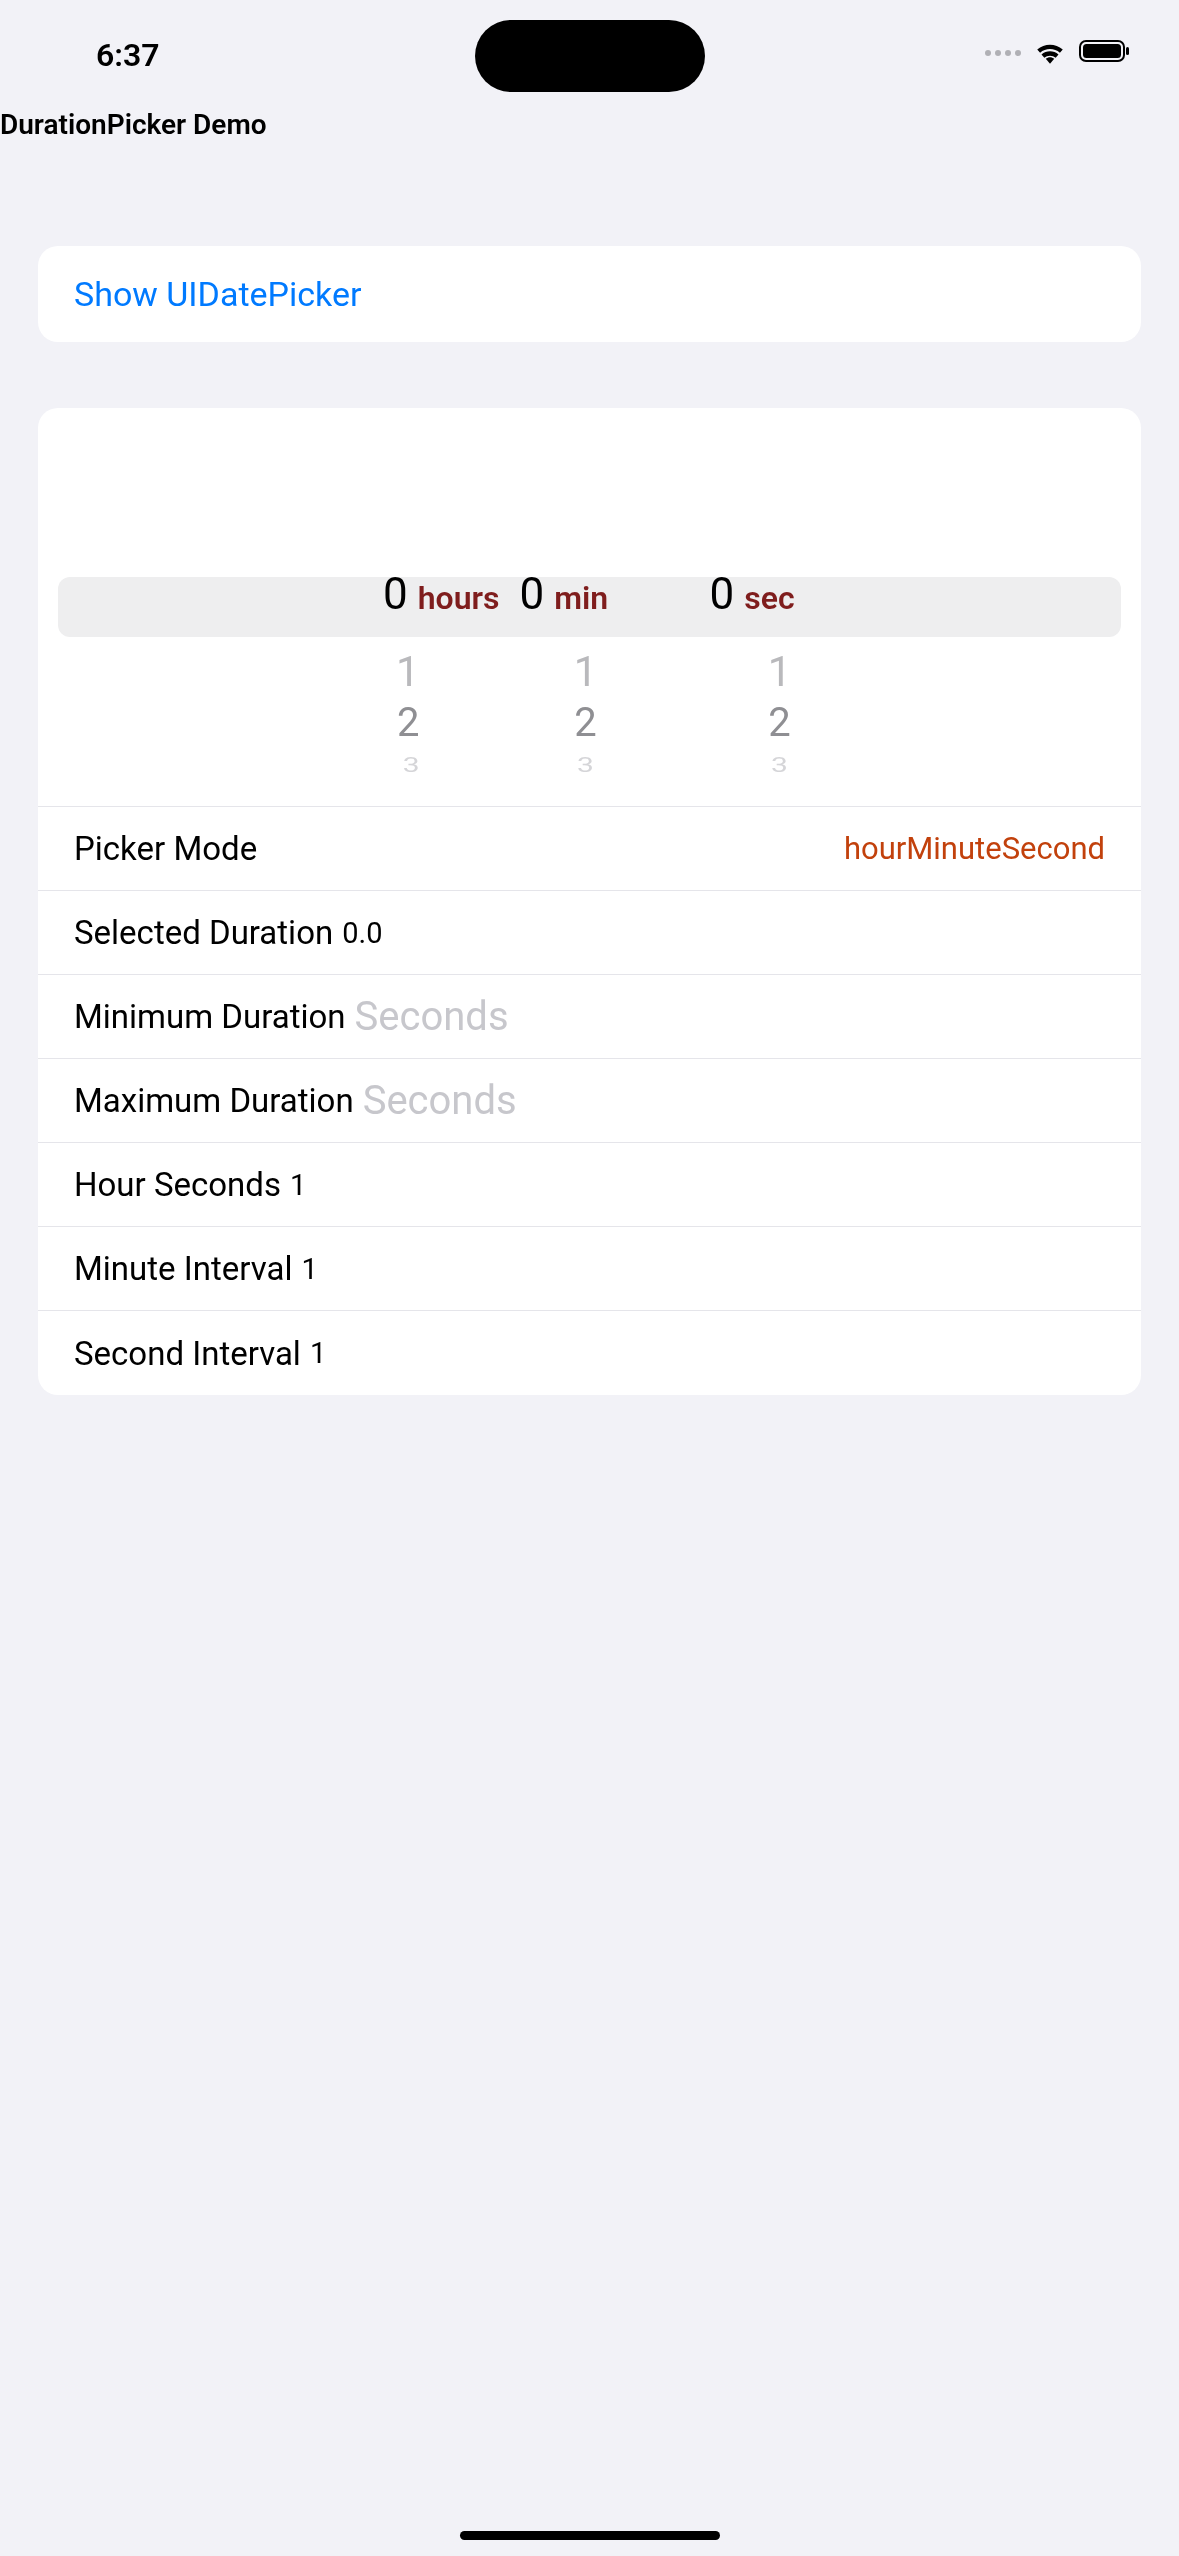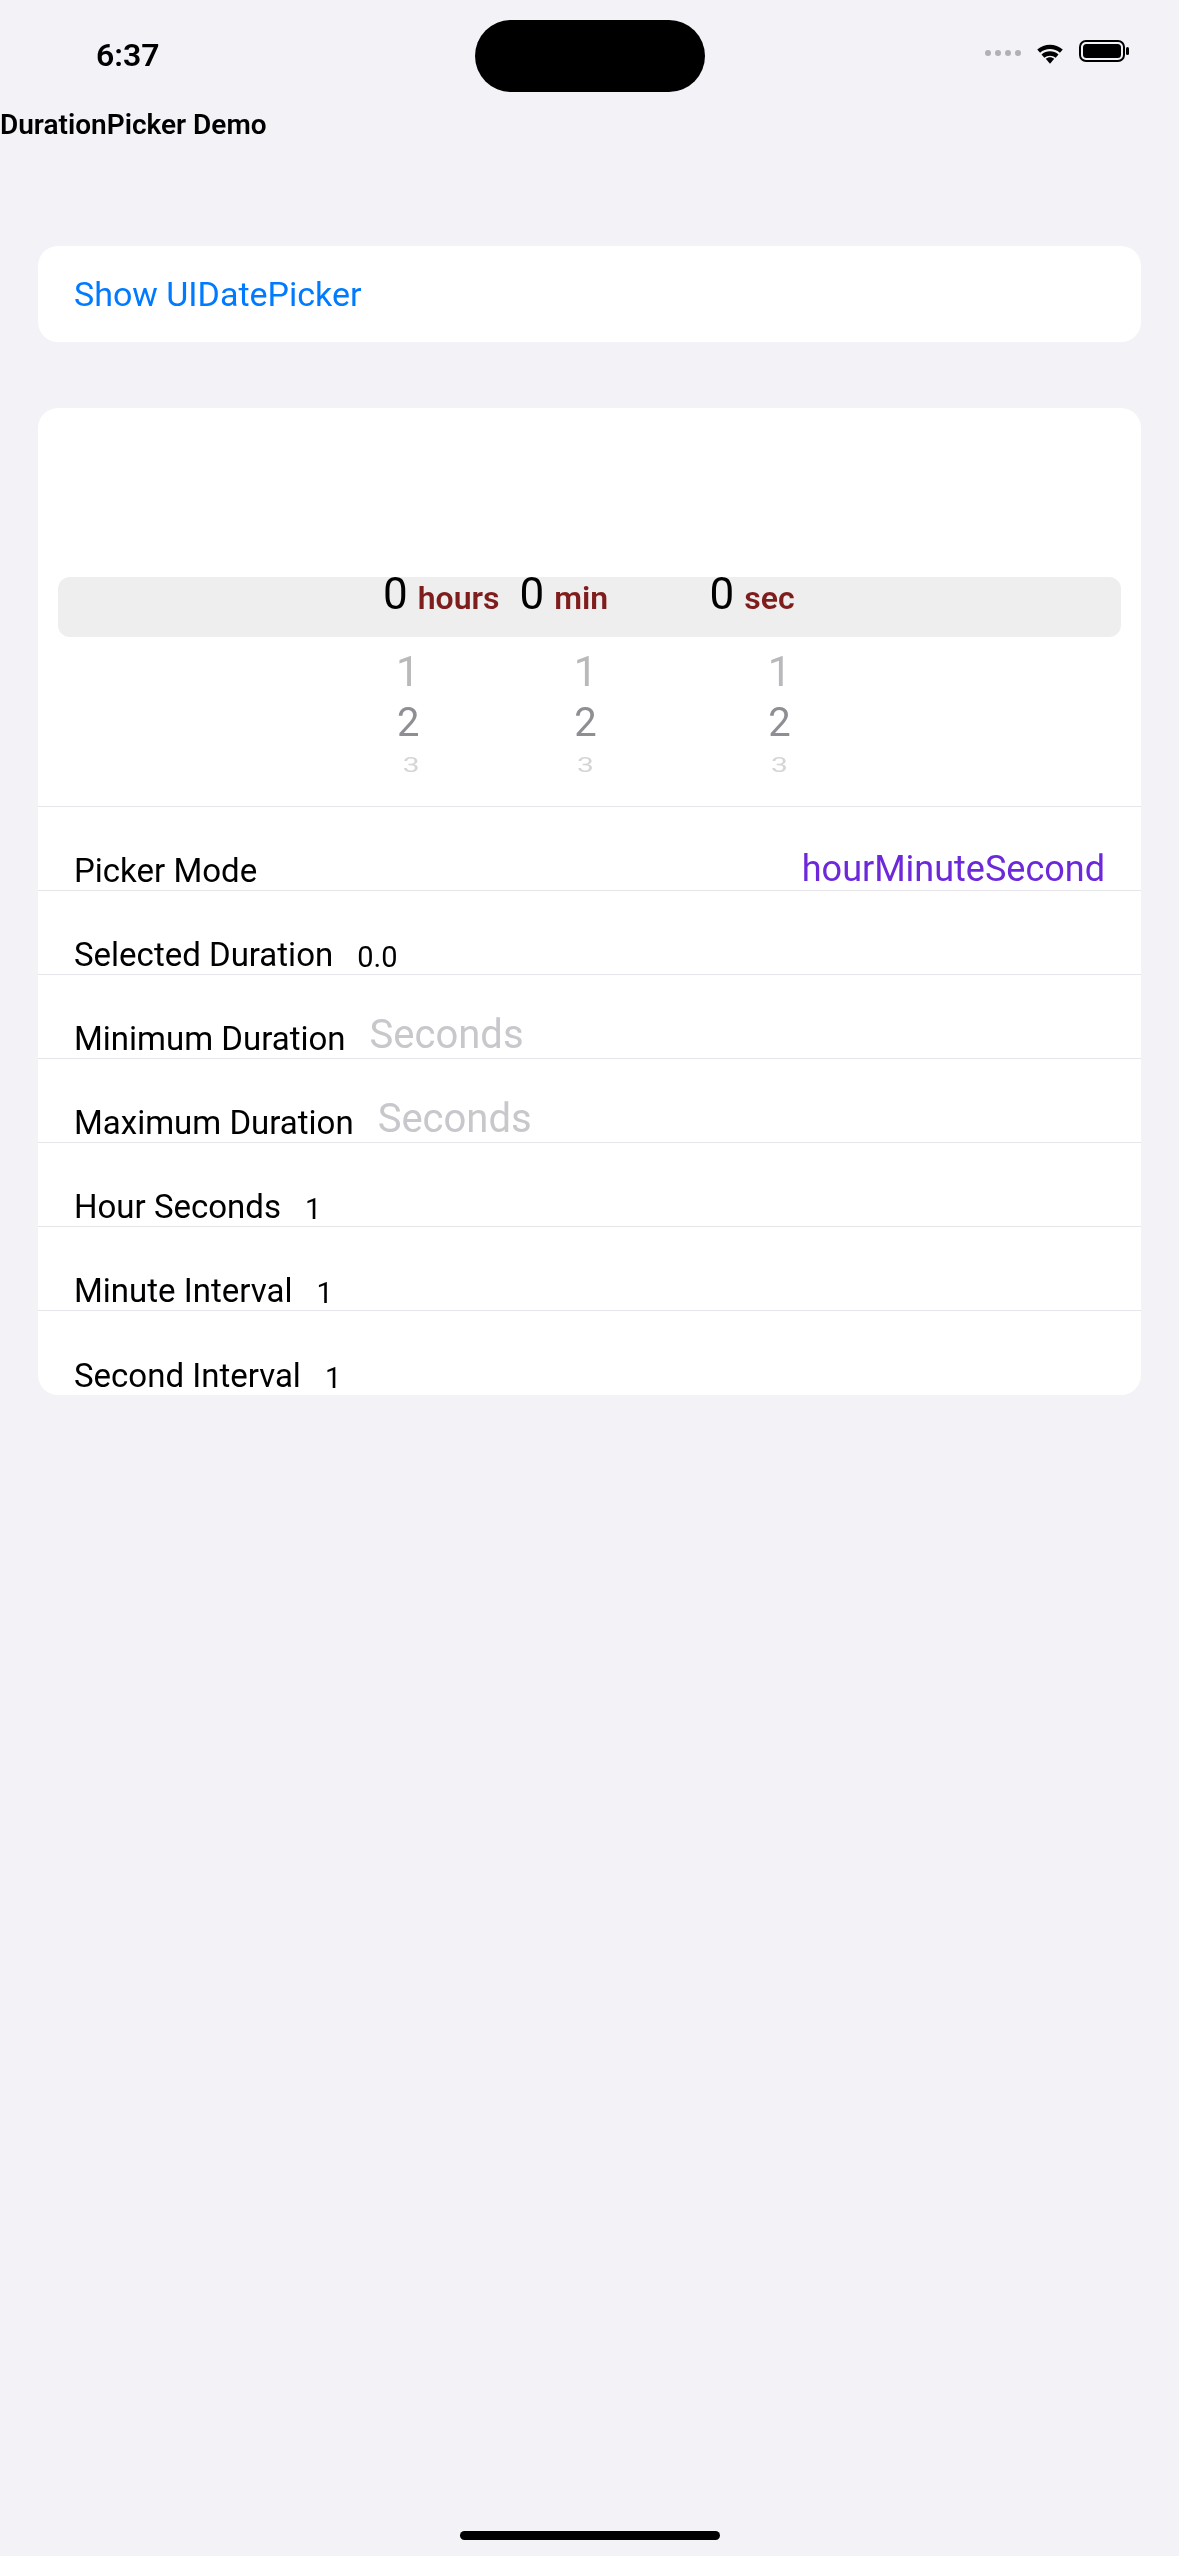--- a/index.html
+++ b/index.html
@@ -174,46 +174,46 @@
     .picker-col.sec { width: 200px; }
     .picker-col.sec .picker-selected { justify-content: flex-start; padding-left: 10px;}
     .picker-col.sec .picker-below { align-items: center; padding-right: 40px;}
 
     .settings-list {
       border-top: 1px solid #e5e5ea;
     }
     .settings-row {
       height: 84px;
       display: flex;
-      align-items: flex-end;
+      align-items: center;
       padding: 0 36px 0 36px;
       border-bottom: 1px solid #e5e5ea;
-      gap: 24px;
+      gap: 9px;
     }
     .settings-row:last-child {
       border-bottom: none;
     }
     .settings-row.last {
       border-bottom: none;
       border-radius: 0 0 20px 20px;
     }
     .settings-label {
       font-size: 33px;
       color: #000;
       font-weight: 400;
       white-space: nowrap;
     }
     .settings-value {
       font-size: 29px;
       color: #000;
       font-weight: 400;
     }
     .settings-value-link {
-      font-size: 36px;
-      color: #6d28d9;
+      font-size: 31px;
+      color: #c2410c;
       font-weight: 400;
       margin-left: auto;
     }
     .settings-input {
       font-size: 40px;
       border: none;
       outline: none;
       background: transparent;
       color: #14532d;
       flex: 1;

